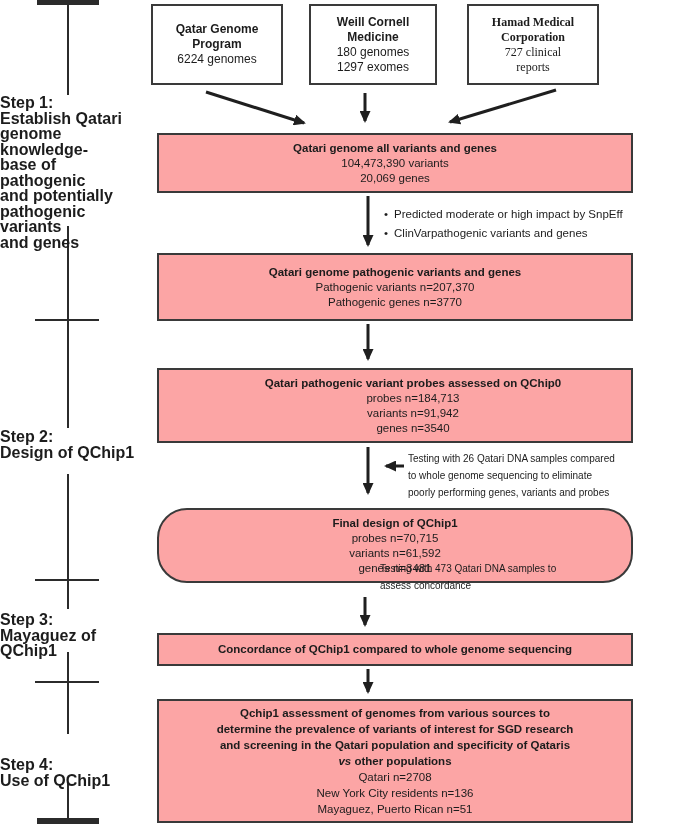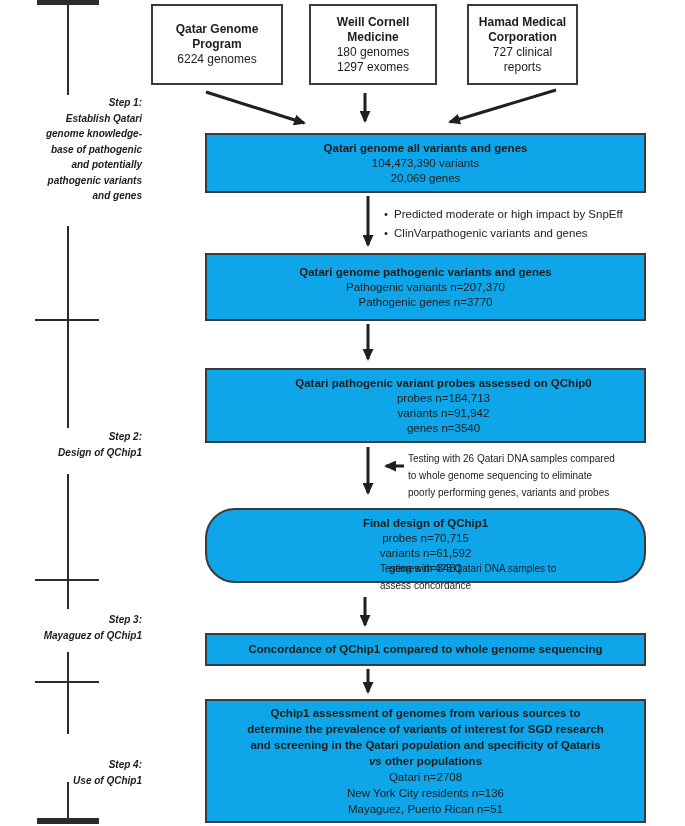--- a/index.html
+++ b/index.html
@@ -8,37 +8,37 @@
     font-family:"Liberation Sans", sans-serif;color:#1c1c1c;overflow:hidden;
   }
   .pre{white-space:pre-line;}
 
   
   .tl-bar{position:absolute;left:37px;width:62px;height:5px;background:#2b2b2b;}
   .tl-seg{position:absolute;left:67px;width:2px;background:#2b2b2b;}
   .tl-tick{position:absolute;left:35px;width:64px;height:2px;background:#2b2b2b;}
 
   .step-label{
-    position:absolute;left:0;width:142px;text-align:right;
-    font-weight:bold;font-size:10px;line-height:15.5px;font-style:italic;
+    position:absolute;left:0;width:142px;text-align:left;
+    font-weight:bold;font-size:16px;line-height:15.5px;
   }
 
   .src-box{
     position:absolute;top:4px;height:81px;box-sizing:border-box;
     border:2px solid #3a3a3a;background:#fff;
     display:flex;flex-direction:column;align-items:center;justify-content:center;
     text-align:center;font-size:12px;line-height:15px;
   }
   .src-title{font-weight:bold;}
 
   .flow-box{
-    position:absolute;left:157px;width:441px;box-sizing:border-box;
-    border:2px solid #3a3a3a;background:#0ea5e9;
+    position:absolute;left:157px;width:476px;box-sizing:border-box;
+    border:2px solid #3a3a3a;background:#fca5a5;
     display:flex;flex-direction:column;align-items:center;justify-content:center;
-    text-align:center;font-size:11.5px;line-height:15px;margin-left:48px;
+    text-align:center;font-size:11.5px;line-height:15px;
   }
   .box-title{font-weight:bold;}
   .usage-box{line-height:16px;}
 
   .note{position:absolute;font-size:10px;line-height:17px;}
   .bullet-list{position:absolute;left:384px;top:205px;margin:0;padding:0;list-style:none;
     font-size:11.5px;line-height:19px;}
   .bullet-list li::before{content:"\2022";margin-right:6px;}
 
   svg.arrows{position:absolute;left:0;top:0;pointer-events:none;}
@@ -77,21 +77,21 @@
     <div class="src-title pre">Qatar Genome
 Program</div>
     <div class="src-detail pre">6224 genomes</div>
   </div>
   <div class="src-box" style="left:309px;width:128px;">
     <div class="src-title pre">Weill Cornell
 Medicine</div>
     <div class="src-detail pre">180 genomes
 1297 exomes</div>
   </div>
-  <div class="src-box" style="left:467px;width:111px;">
+  <div class="src-box" style="left:467px;width:132px;font-family:Liberation Serif, serif;">
     <div class="src-title pre">Hamad Medical
 Corporation</div>
     <div class="src-detail pre">727 clinical
 reports</div>
   </div>
 
   <div class="flow-box" style="top:133px;height:60px;">
     <div class="box-title">Qatari genome all variants and genes</div>
     <div class="box-body pre">104,473,390 variants
 20,069 genes</div>

